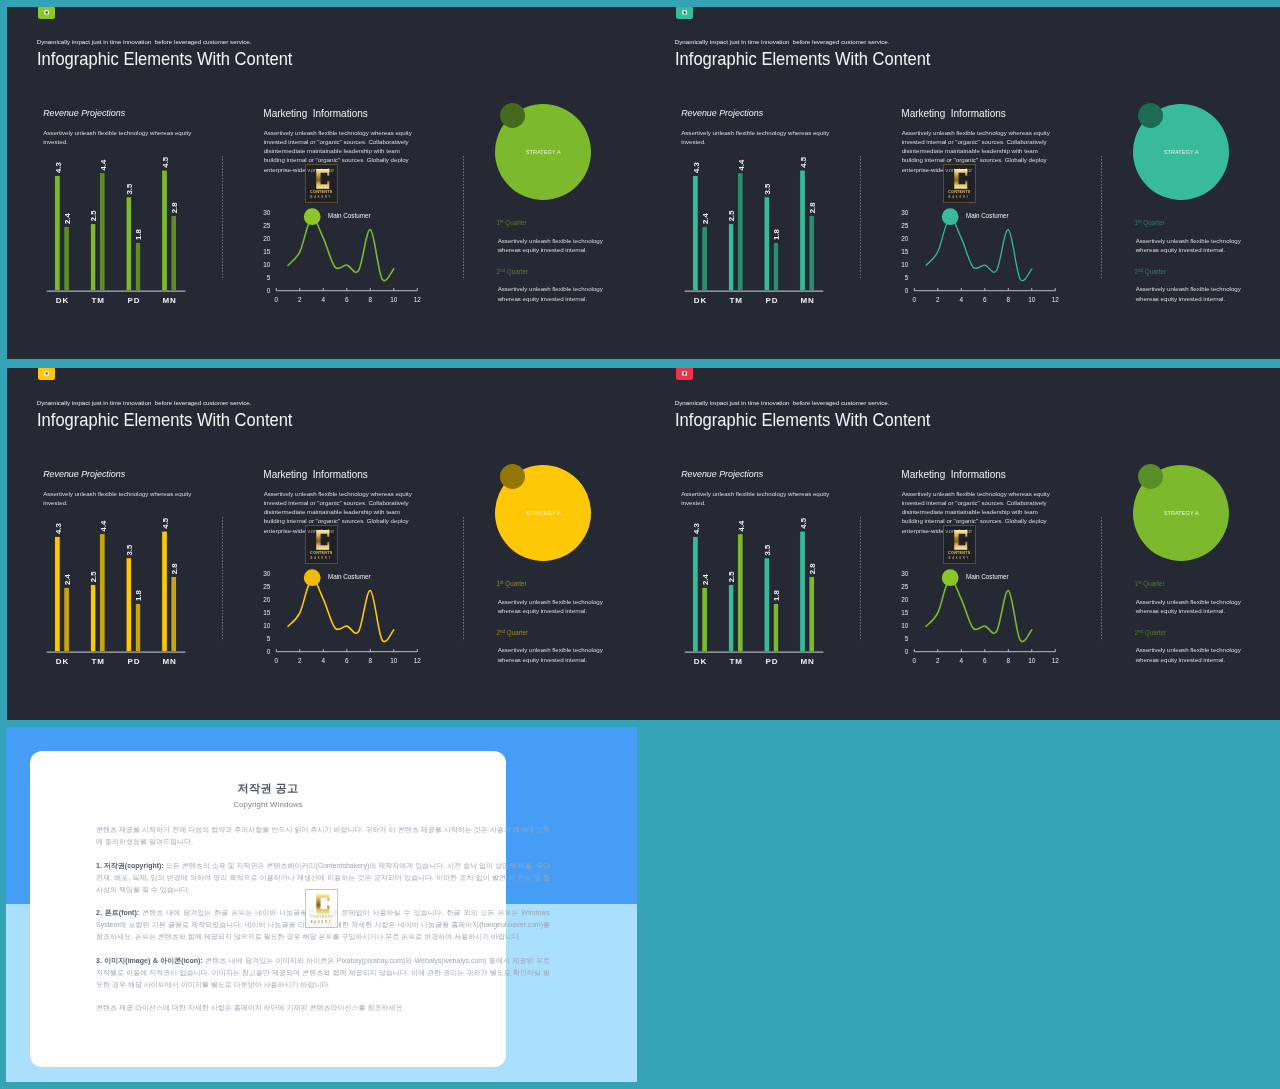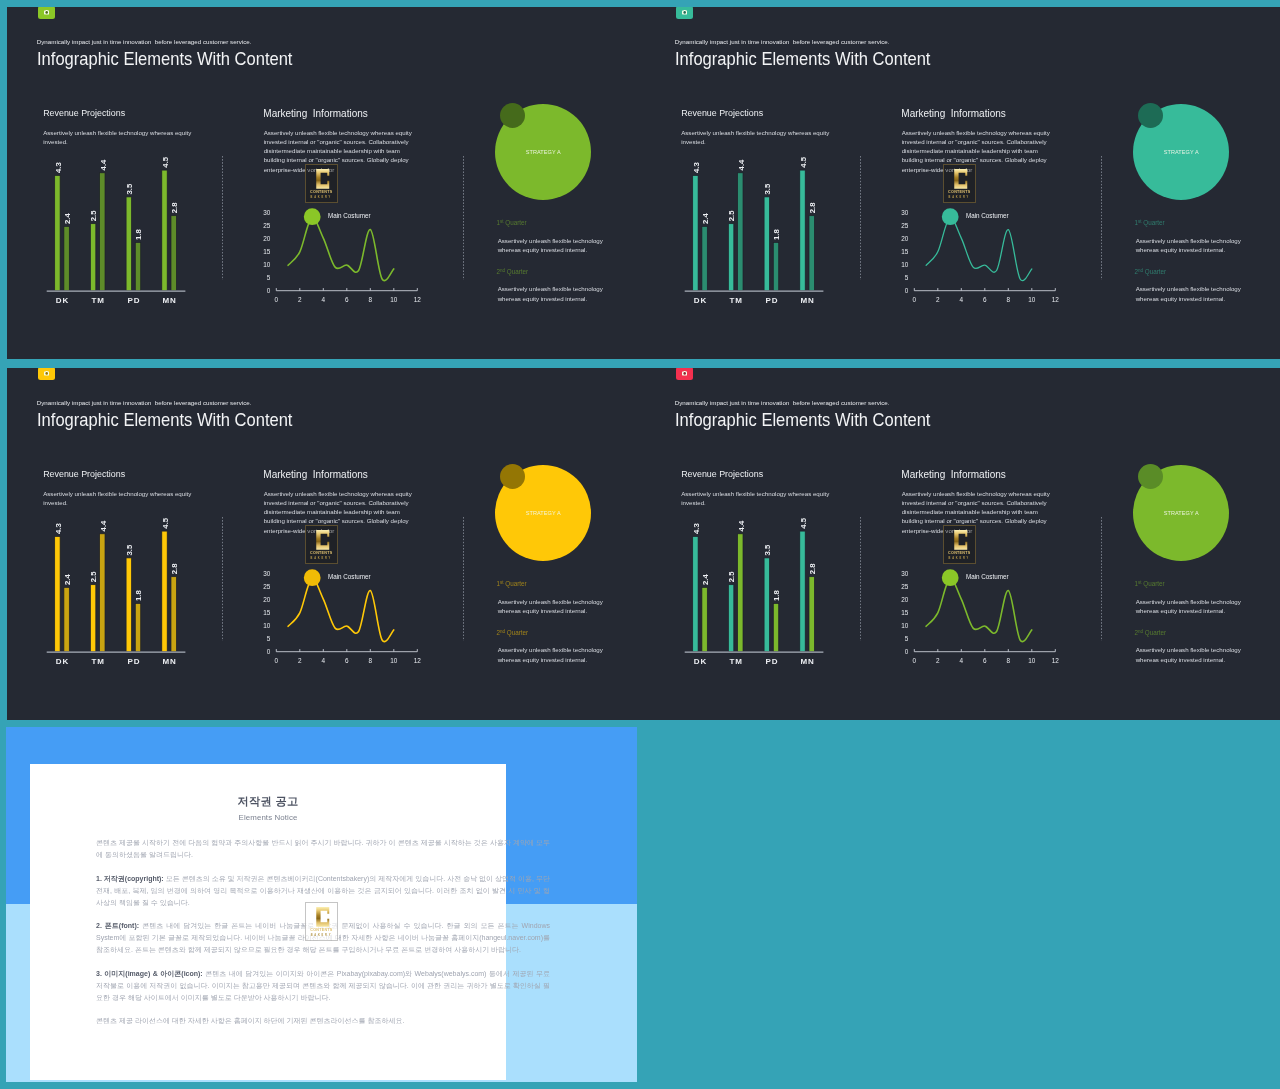--- a/index.html
+++ b/index.html
@@ -17,21 +17,21 @@
 #slide4 { left:645px; top:368px;}
 
 .badge { position:absolute; left:31px; top:-1px; width:17px; height:13px; border-radius:2.5px;
          display:flex; align-items:center; justify-content:center; }
 
 .kicker { position:absolute; left:29.8px; top:31.3px; font-size:6.2px; color:#e6e8ec;
           white-space:pre; }
 .title  { position:absolute; left:30.1px; top:42.2px; font-size:18.2px; color:#f2f3f5;
           font-weight:400; white-space:nowrap; transform:scaleX(0.909); transform-origin:left top; }
 
-.col1-h { position:absolute; left:36.2px;  top:101.3px; font-size:8.9px; color:#eef0f3; white-space:pre; }
+.col1-h { position:absolute; left:36.2px;  top:101.3px; font-size:8.9px; color:#eef0f3; white-space:pre;font-style:italic; }
 .col2-h { position:absolute; left:256.3px; top:101.3px; font-size:10px; color:#eef0f3; white-space:pre; }
 .col1-b { position:absolute; left:36.2px;  top:121.0px; width:152px; font-size:6.15px; line-height:9.2px; color:#d9dce2; }
 .col2-b { position:absolute; left:256.7px; top:121.0px; width:152px; font-size:6.15px; line-height:9.15px; color:#d9dce2; }
 
 .dsep { position:absolute; top:149px; width:1px; height:124px;
         background-image:linear-gradient(to bottom,#727884 0 1.2px, transparent 1.2px 3.1px);
         background-size:1px 3.1px; }
 .dsep1 { left:214.9px; }
 .dsep2 { left:456.1px; }
 
@@ -67,21 +67,21 @@
 .wm-c { position:absolute; left:10.0px; top:4.3px; width:13.5px; height:19.7px; }
 .wm-n { position:absolute; left:0; right:0; top:26.3px; text-align:center; font-size:3.7px;
         line-height:3.7px; font-weight:700; letter-spacing:0.25px; color:#dfc070; }
 .wm-s { position:absolute; left:0; right:0; top:31.5px; text-align:center; font-size:2.6px;
         line-height:2.6px; font-weight:700; letter-spacing:1.75px; color:#b5974a; }
 
 
 .docpanel { position:absolute; left:6px; top:727px; width:631px; height:355px; overflow:hidden; }
 .docband-top { position:absolute; left:0; top:0; width:100%; height:177px; background:#459df5; }
 .docband-bottom { position:absolute; left:0; top:177px; width:100%; height:178px; background:#aadffd; }
-.paper { position:absolute; left:24px; top:37px; width:476px; height:316px; background:#fff; }
+.paper { position:absolute; left:24px; top:24px; width:476px; height:316px; background:#fff;border-radius:12px; }
 
 .doc-title-ko { position:absolute; left:0; right:0; top:30.6px; text-align:center;
                 font-size:11.2px; line-height:13px; font-weight:700; color:#4e5463; letter-spacing:0.3px; }
 .doc-title-en { position:absolute; left:0; right:0; top:48.6px; text-align:center;
                 font-size:7.9px; line-height:9px; color:#7d8391; letter-spacing:0.1px; }
 .doc-body { position:absolute; left:66px; top:73.2px; width:454px; font-size:7px; line-height:11.87px;
             color:#a0a5b1; text-align:justify; }
 .doc-body p { margin:0 0 11.87px 0; }
 .doc-body b { color:#555b69; font-weight:700; }
 
@@ -472,21 +472,21 @@
     <div class="wm-n">CONTENTS</div>
     <div class="wm-s">BAKERY</div>
   </div>
 </div>
 </div>
 <div class="docpanel">
   <div class="docband-top"></div>
   <div class="docband-bottom"></div>
   <div class="paper">
     <div class="doc-title-ko">저작권 공고</div>
-    <div class="doc-title-en">Elements Notice</div>
+    <div class="doc-title-en">Copyright Windows</div>
     <div class="doc-body">
     <p><span>콘텐츠 제공을 시작하기 전에 다음의 협약과 주의사항을 반드시 읽어 주시기 바랍니다. 귀하가 이 콘텐츠 제공을 시작하는 것은 사용자 계약에 모두에 동의하셨음을 알려드립니다.</span></p>
     <p><b>1. 저작권(copyright):</b><span> 모든 콘텐츠의 소유 및 저작권은 콘텐츠베이커리(Contentsbakery)의 제작자에게 있습니다. 사전 승낙 없이 상업적 이용, 무단전재, 배포, 복제, 임의 변경에 의하여 영리 목적으로 이용하거나 재생산에 이용하는 것은 금지되어 있습니다. 이러한 조치 없이 발견 시 민사 및 형사상의 책임을 질 수 있습니다.</span></p>
     <p><b>2. 폰트(font):</b><span> 콘텐츠 내에 담겨있는 한글 폰트는 네이버 나눔글꼴로 저작권 문제없이 사용하실 수 있습니다. 한글 외의 모든 폰트는 Windows System에 포함된 기본 글꼴로 제작되었습니다. 네이버 나눔글꼴 라이선스에 대한 자세한 사항은 네이버 나눔글꼴 홈페이지(hangeul.naver.com)를 참조하세요. 폰트는 콘텐츠와 함께 제공되지 않으므로 필요한 경우 해당 폰트를 구입하시거나 무료 폰트로 변경하여 사용하시기 바랍니다.</span></p>
     <p><b>3. 이미지(image) &amp; 아이콘(icon):</b><span> 콘텐츠 내에 담겨있는 이미지와 아이콘은 Pixabay(pixabay.com)와 Webalys(webalys.com) 등에서 제공된 무료 저작물로 이용에 저작권이 없습니다. 이미지는 참고용만 제공되며 콘텐츠와 함께 제공되지 않습니다. 이에 관한 권리는 귀하가 별도로 확인하실 필요한 경우 해당 사이트에서 이미지를 별도로 다운받아 사용하시기 바랍니다.</span></p>
     <p><span>콘텐츠 제공 라이선스에 대한 자세한 사항은 홈페이지 하단에 기재된 콘텐츠라이선스를 참조하세요.</span></p>
     </div>
     <div class="wm wm-light" style="left:275.2px;top:138.2px">
   <div class="wm-in">
     <svg class="wm-c" viewBox="0 0 66 100">

